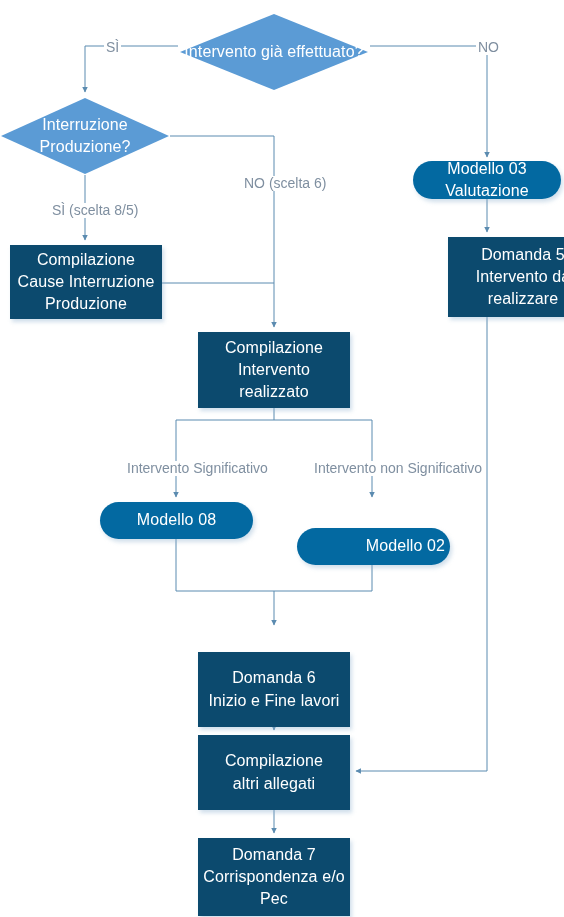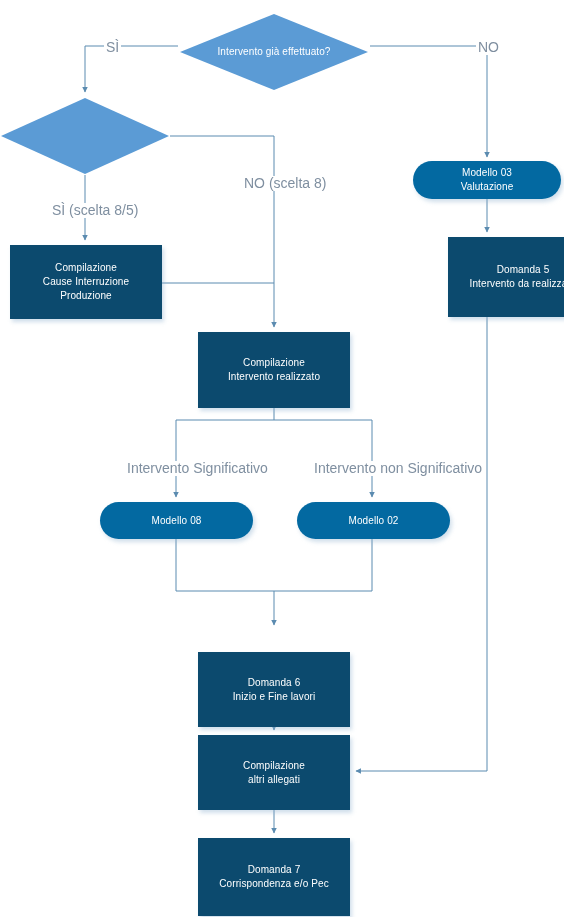--- a/index.html
+++ b/index.html
@@ -25,21 +25,21 @@
     height: 917px;
   }
   .node {
     position: absolute;
     box-sizing: border-box;
     display: flex;
     align-items: center;
     justify-content: center;
     text-align: center;
     color: #ffffff;
-    font-size: 10px;
+    font-size: 16px;
     line-height: 1.38;
     letter-spacing: 0.1px;
     z-index: 3;
   }
   .node-rect {
     background: #0c4a6e;
     box-shadow: 2px 3px 4px rgba(140,175,205,0.40);
   }
   .node-round {
     background: #0369a1;
@@ -124,20 +124,21 @@
     <svg class="dia-shape" viewBox="0 0 192 80" preserveAspectRatio="none">
       <polygon points="96,2 190,40 96,78 2,40" fill="#5b9bd5"></polygon>
     </svg>
     <span class="dia-label">Intervento già effettuato?</span>
   </div>
 
   <div class="node node-diamond" style="left:0px; top:97px; width:170px; height:78px;">
     <svg class="dia-shape" viewBox="0 0 170 78" preserveAspectRatio="none">
       <polygon points="85,1 169,39 85,77 1,39" fill="#5b9bd5"></polygon>
     </svg>
+    <span class="dia-label">Interruzione Produzione?</span>
   </div>
 
   <div class="node node-round" style="left:413px; top:161px; width:148px; height:38px;">
     <span class="node-label">Modello 03
 Valutazione</span>
   </div>
 
   <div class="node node-rect" style="left:412px; top:237px; width:150px; height:80px;margin-left:36px;">
     <span class="node-label">Domanda 5
 Intervento da realizzare</span>
@@ -151,21 +152,21 @@
 
   <div class="node node-rect" style="left:198px; top:332px; width:152px; height:76px;">
     <span class="node-label">Compilazione
 Intervento realizzato</span>
   </div>
 
   <div class="node node-round" style="left:100px; top:502px; width:153px; height:37px;">
     <span class="node-label">Modello 08</span>
   </div>
 
-  <div class="node node-round" style="left:297px; top:502px; width:153px; height:37px;">
+  <div class="node node-round" style="left:297px; top:528px; width:153px; height:37px;justify-content:flex-end;">
     <span class="node-label">Modello 02</span>
   </div>
 
   <div class="node node-rect" style="left:198px; top:630px; width:152px; height:75px;margin-top:22px;">
     <span class="node-label">Domanda 6
 Inizio e Fine lavori</span>
   </div>
 
   <div class="node node-rect" style="left:198px; top:735px; width:152px; height:75px;">
     <span class="node-label">Compilazione
@@ -176,19 +177,19 @@
     <span class="node-label">Domanda 7
 Corrispondenza e/o Pec</span>
   </div>
 
   <div class="edge-label" style="left:104px; top:40px;">SÌ</div>
 
   <div class="edge-label" style="left:476px; top:40px;">NO</div>
 
   <div class="edge-label" style="left:50px; top:203px;">SÌ (scelta 8/5)</div>
 
-  <div class="edge-label" style="left:242px; top:176px;">NO (scelta 8)</div>
+  <div class="edge-label" style="left:242px; top:176px;">NO (scelta 6)</div>
 
   <div class="edge-label" style="left:125px; top:461px;text-align:center;">Intervento Significativo</div>
 
   <div class="edge-label" style="left:312px; top:461px;">Intervento non Significativo</div>
 
 </div>
 
 </body></html>

